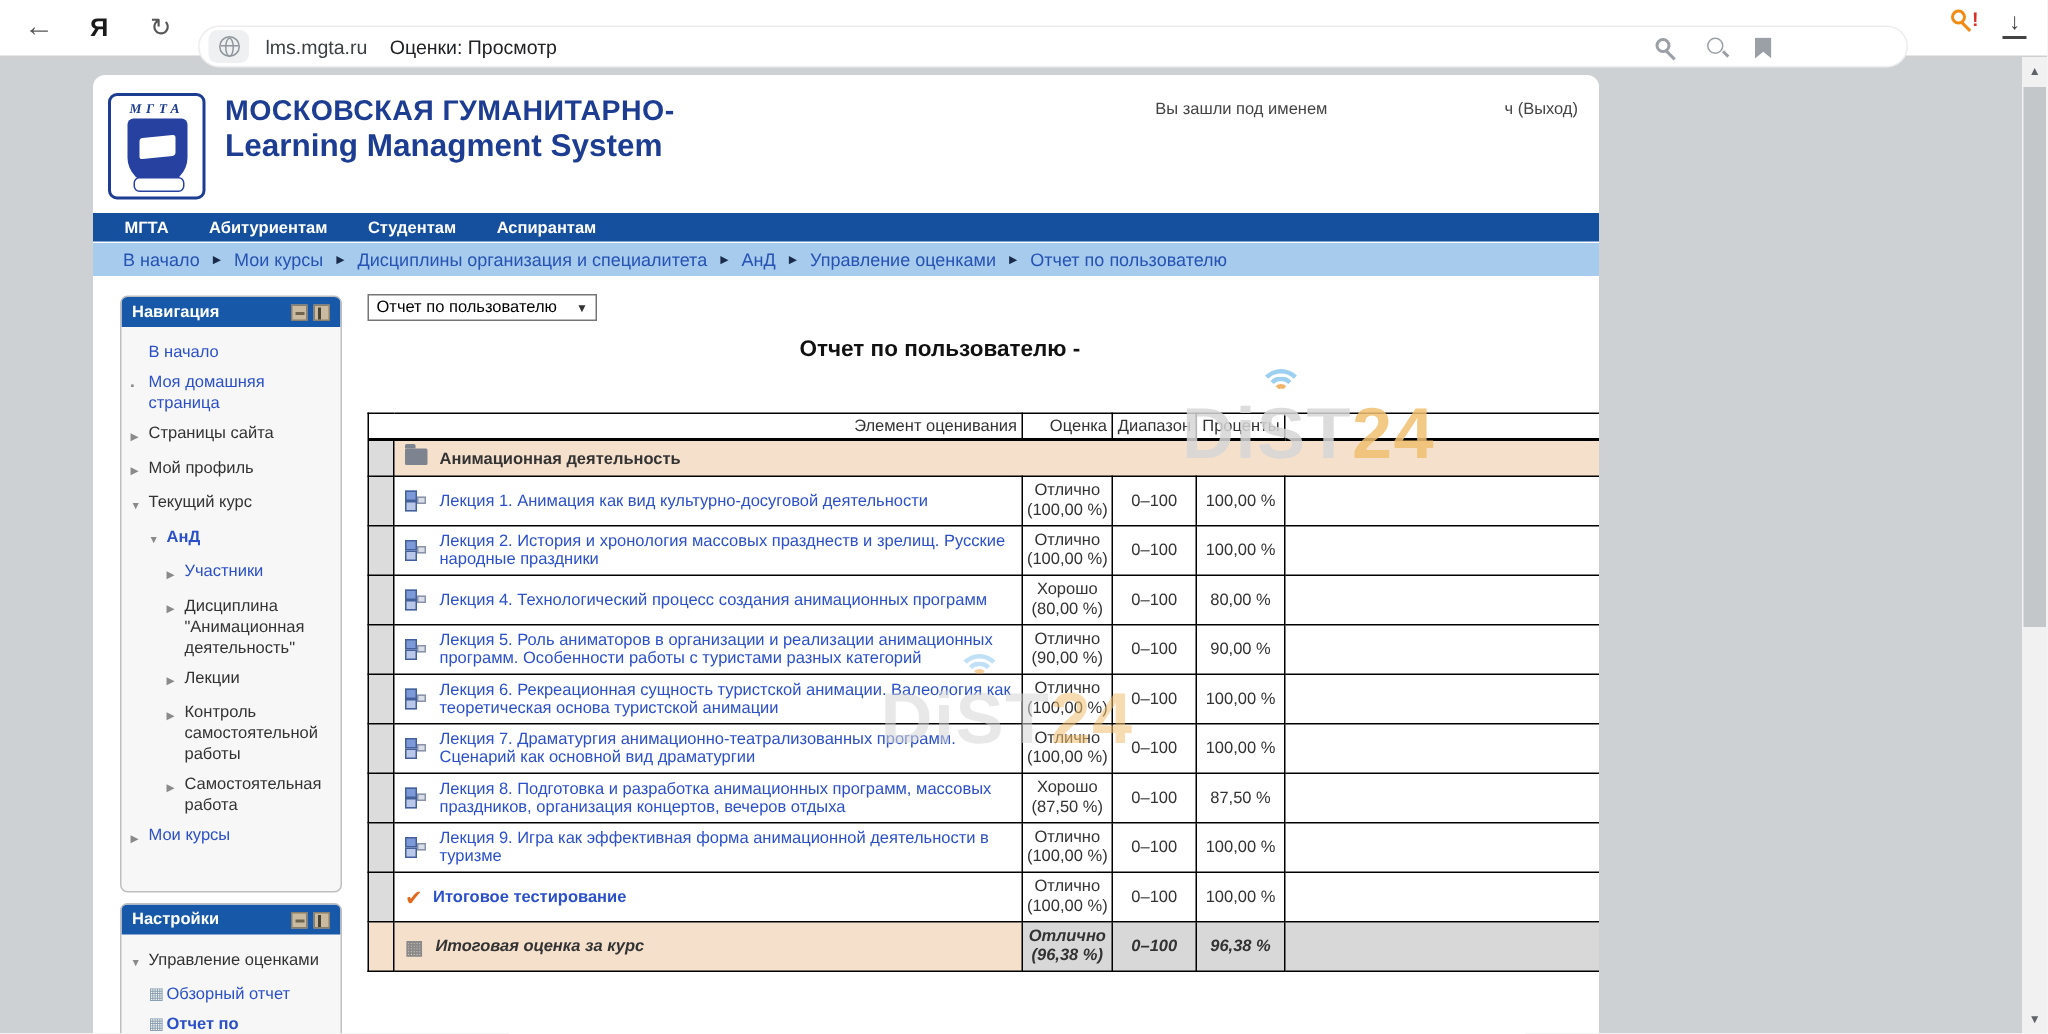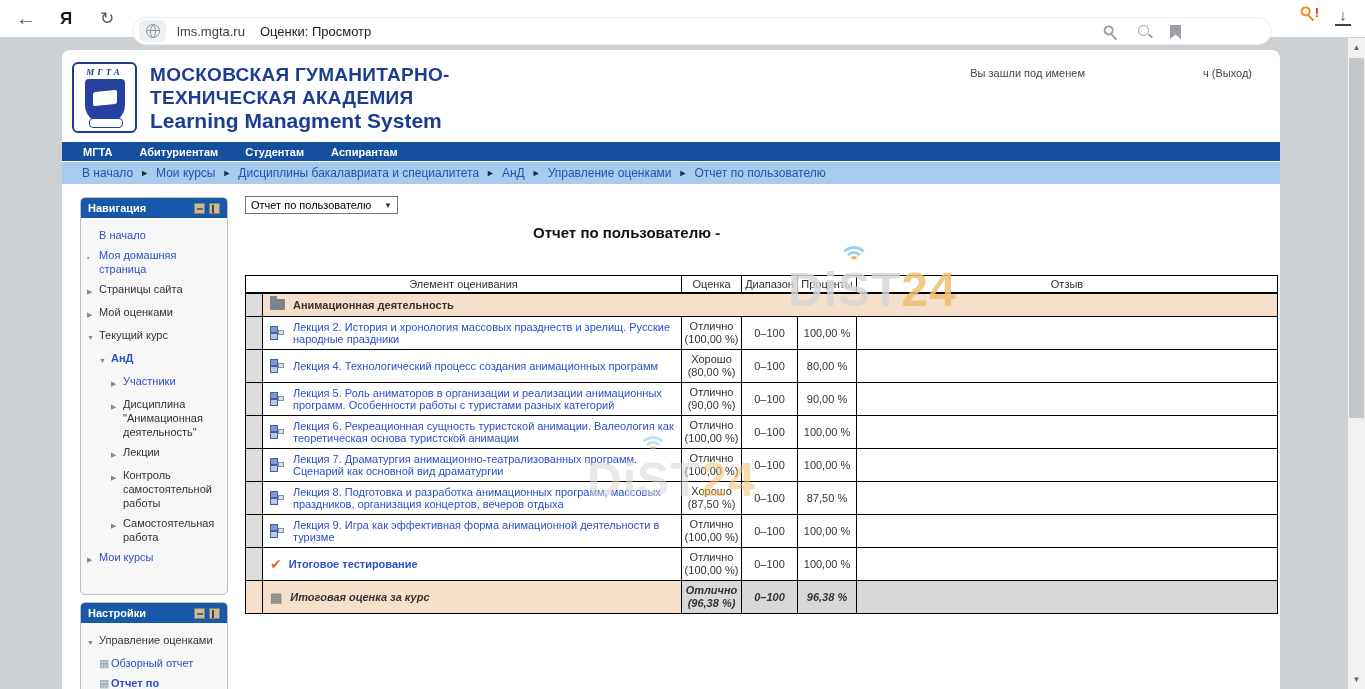--- a/index.html
+++ b/index.html
@@ -32,31 +32,31 @@
   .pw-alert .excl { color:#d93025; font-weight:bold; font-size:13px; margin-left:-2px; }
   .bb-download { position:absolute; right:14px; top:6px; width:16px; text-align:center; font-size:15px; font-weight:bold; color:#444; border-bottom:2px solid #444; line-height:18px; }
 
   
   .scrollbar { position:absolute; right:0; top:38px; width:17px; height:651px; background:#f1f1f1; z-index:15; }
   .sb-arrow { position:absolute; left:0; width:17px; text-align:center; font-size:8px; color:#5f6368; }
   .sb-up { top:5px; } .sb-down { bottom:5px; }
   .sb-thumb { position:absolute; left:1px; top:20px; width:15px; height:360px; background:#c4c7ca; }
 
   
-  .content { position:absolute; left:62px; top:50px; width:1218px; height:639px; background:#fff; border-radius:8px 8px 0 0; overflow:hidden; }
+  .content { position:absolute; left:62px; top:50px; width:1004px; height:639px; background:#fff; border-radius:8px 8px 0 0; overflow:hidden; }
 
   .logo-box { position:absolute; left:10px; top:12px; width:65px; height:71px; border:2px solid #1c3d91; border-radius:6px; background:#fff; text-align:center; }
   .logo-abbr { font-size:9px; font-weight:bold; font-style:italic; color:#1c3d91; letter-spacing:3px; margin-top:3px; font-family:"Liberation Serif", serif; }
   .logo-shield { position:relative; width:40px; height:44px; margin:2px auto 0; background:#2741a0; border-radius:4px 4px 18px 18px; }
   .logo-shield::before { content:""; position:absolute; left:8px; top:12px; width:24px; height:14px; background:#fff; transform:skewY(-6deg); border-radius:2px; }
   .logo-shield::after { content:""; position:absolute; left:4px; bottom:-5px; width:32px; height:8px; background:#fff; border:1.5px solid #2741a0; border-radius:4px; }
   .org-title { position:absolute; left:88px; top:13px; color:#1c3d91; font-weight:bold; line-height:23px; }
   .org-title .l12 { font-size:19px; letter-spacing:0.3px; }
   .org-title .l3 { font-size:21px; }
-  .login-info { position:absolute; right:28px; top:17px; font-size:11px; color:#444;margin-left:20px; }
+  .login-info { position:absolute; right:14px; top:17px; font-size:11px; color:#444;margin-left:20px; }
   .login-gap { display:inline-block; width:118px; }
 
   .site-navbar { position:absolute; left:0; top:92px; width:100%; height:19px; background:#15509e; display:flex; align-items:center; gap:27px; padding-left:21px; }
   .site-navbar span { color:#fff; font-size:11px; font-weight:bold; cursor:pointer; }
 
   .breadcrumb { position:absolute; left:0; top:112px; width:100%; height:22px; background:#a6cbec; display:flex; align-items:center; padding-left:20px; font-size:12px; gap:7px; }
   .breadcrumb .bc-link { color:#2652b4; cursor:pointer; }
   .breadcrumb .bc-sep { color:#1a2a4a; font-size:9px; }
 
   
@@ -78,21 +78,21 @@
   .tree-label.bold { font-weight:bold; }
 
   
   .main { position:absolute; left:183px; top:146px; width:1032px; }
   .report-select { width:153px; height:18px; border:1px solid #767676; background:#fff; font-size:11px; display:flex; align-items:center; justify-content:space-between; padding:0 5px; cursor:pointer; }
   .report-select .sel-arrow { font-size:8px; color:#333; }
   .page-heading { position:absolute; left:288px; top:28px; font-size:15px; font-weight:bold; color:#111; }
 
   table.grades { position:absolute; left:0; top:79px; width:1032px; border-collapse:collapse; table-layout:fixed; font-size:11px; color:#333; }
   table.grades th, table.grades td { border:1px solid #000; }
-  table.grades thead th { font-weight:normal; padding:2px 3px; border-bottom:2px solid #000; text-align:center; }
+  table.grades thead th { font-weight:normal; padding:2px 3px; border-bottom:2px solid #000; text-align:right; }
   td.indent { background:#dcdcdc; }
   td.cat-cell { background:#f5e0cc; font-weight:bold; padding:5px 7px; }
   td.cat-cell .ic-folder { margin-right:8px; }
   td.elem { padding:4px 7px; background:#fff; }
   td.elem a { color:#2b50c8; text-decoration:none; cursor:pointer; }
   td.center { text-align:center; padding:3px 2px; line-height:13px; background:#fff; }
   tr.total td { font-style:italic; font-weight:bold; color:#333; }
   tr.total td.elem { background:#f5e0cc; }
   tr.total td.indent { background:#f5e0cc; }
   tr.total td.center { background:#d8d8d8; }
@@ -156,40 +156,39 @@
   </div>
 
   <div class="content">
 
     <div class="logo-box">
       <div class="logo-abbr">МГТА</div>
       <div class="logo-shield"></div>
     </div>
     <div class="org-title">
       <div class="l12">МОСКОВСКАЯ ГУМАНИТАРНО-</div>
-      <div class="l12">ТЕХНИЧЕСКАЯ АКАДЕМИЯ</div>
       <div class="l3">Learning Managment System</div>
     </div>
     <div class="login-info">
       <span>Вы зашли под именем</span><span class="login-gap"></span><span>ч (Выход)</span>
     </div>
 
     <div class="site-navbar" id="site-navbar">
         <span>МГТА</span>
         <span>Абитуриентам</span>
         <span>Студентам</span>
         <span>Аспирантам</span>
       </div>
 
     <div class="breadcrumb" id="breadcrumb">
         <span class="bc-link">В начало</span>
         <span class="bc-sep">►</span>
         <span class="bc-link">Мои курсы</span>
         <span class="bc-sep">►</span>
-        <span class="bc-link">Дисциплины бакалавриата и специалитета</span>
+        <span class="bc-link">Дисциплины организация и специалитета</span>
         <span class="bc-sep">►</span>
         <span class="bc-link">АнД</span>
         <span class="bc-sep">►</span>
         <span class="bc-link">Управление оценками</span>
         <span class="bc-sep">►</span>
         <span class="bc-link">Отчет по пользователю</span>
       </div>
 
     <div class="block block-nav">
       <div class="block-header">
@@ -205,21 +204,21 @@
           <div class="tree-item" style="padding-left: 3px;">
             <span class="tree-marker">▪</span>
             <span class="tree-label link">Моя домашняя страница</span>
           </div>
           <div class="tree-item" style="padding-left: 3px;">
             <span class="tree-marker">▶</span>
             <span class="tree-label dark">Страницы сайта</span>
           </div>
           <div class="tree-item" style="padding-left: 3px;">
             <span class="tree-marker">▶</span>
-            <span class="tree-label dark">Мой оценками</span>
+            <span class="tree-label dark">Мой профиль</span>
           </div>
           <div class="tree-item" style="padding-left: 3px;">
             <span class="tree-marker">▼</span>
             <span class="tree-label dark">Текущий курс</span>
           </div>
           <div class="tree-item" style="padding-left: 15px;">
             <span class="tree-marker">▼</span>
             <span class="tree-label link bold">АнД</span>
           </div>
           <div class="tree-item" style="padding-left: 27px;">
@@ -301,20 +300,38 @@
               <td class="indent"></td>
               <td class="cat-cell" colspan="5"><span class="ic-folder"></span><span>Анимационная деятельность</span></td>
             </tr>
             <tr>
               <td class="indent"></td>
               <td class="elem">
                 <div class="elem-flex">
                   <span class="ic-lesson">
                     <i></i>
                   </span>
+                  <a>Лекция 1. Анимация как вид культурно-досуговой деятельности</a>
+                </div>
+              </td>
+              <td class="center">
+                <div>Отлично</div>
+                <div>(100,00 %)</div>
+              </td>
+              <td class="center">0–100</td>
+              <td class="center">100,00 %</td>
+              <td class="fb"></td>
+            </tr>
+            <tr>
+              <td class="indent"></td>
+              <td class="elem">
+                <div class="elem-flex">
+                  <span class="ic-lesson">
+                    <i></i>
+                  </span>
                   <a>Лекция 2. История и хронология массовых празднеств и зрелищ. Русские народные праздники</a>
                 </div>
               </td>
               <td class="center">
                 <div>Отлично</div>
                 <div>(100,00 %)</div>
               </td>
               <td class="center">0–100</td>
               <td class="center">100,00 %</td>
               <td class="fb"></td>

